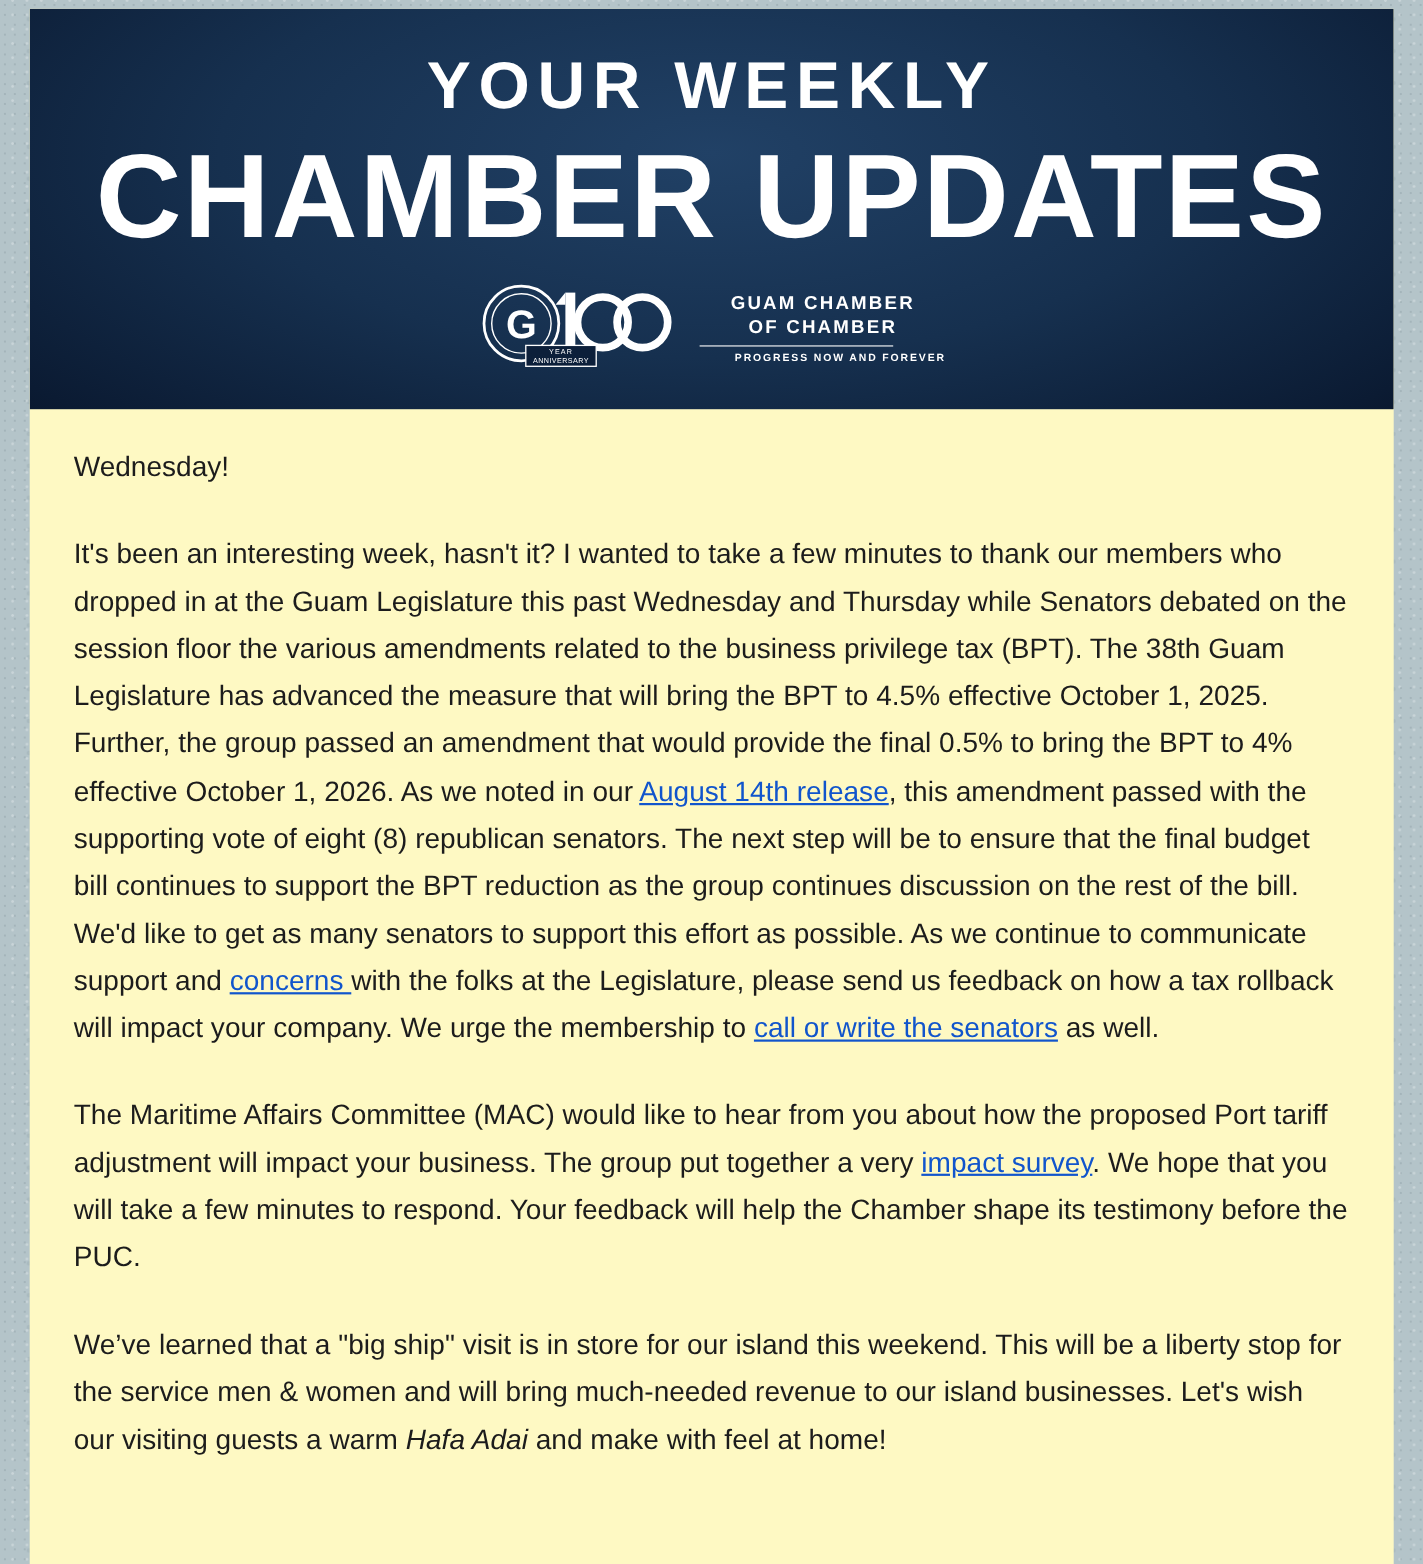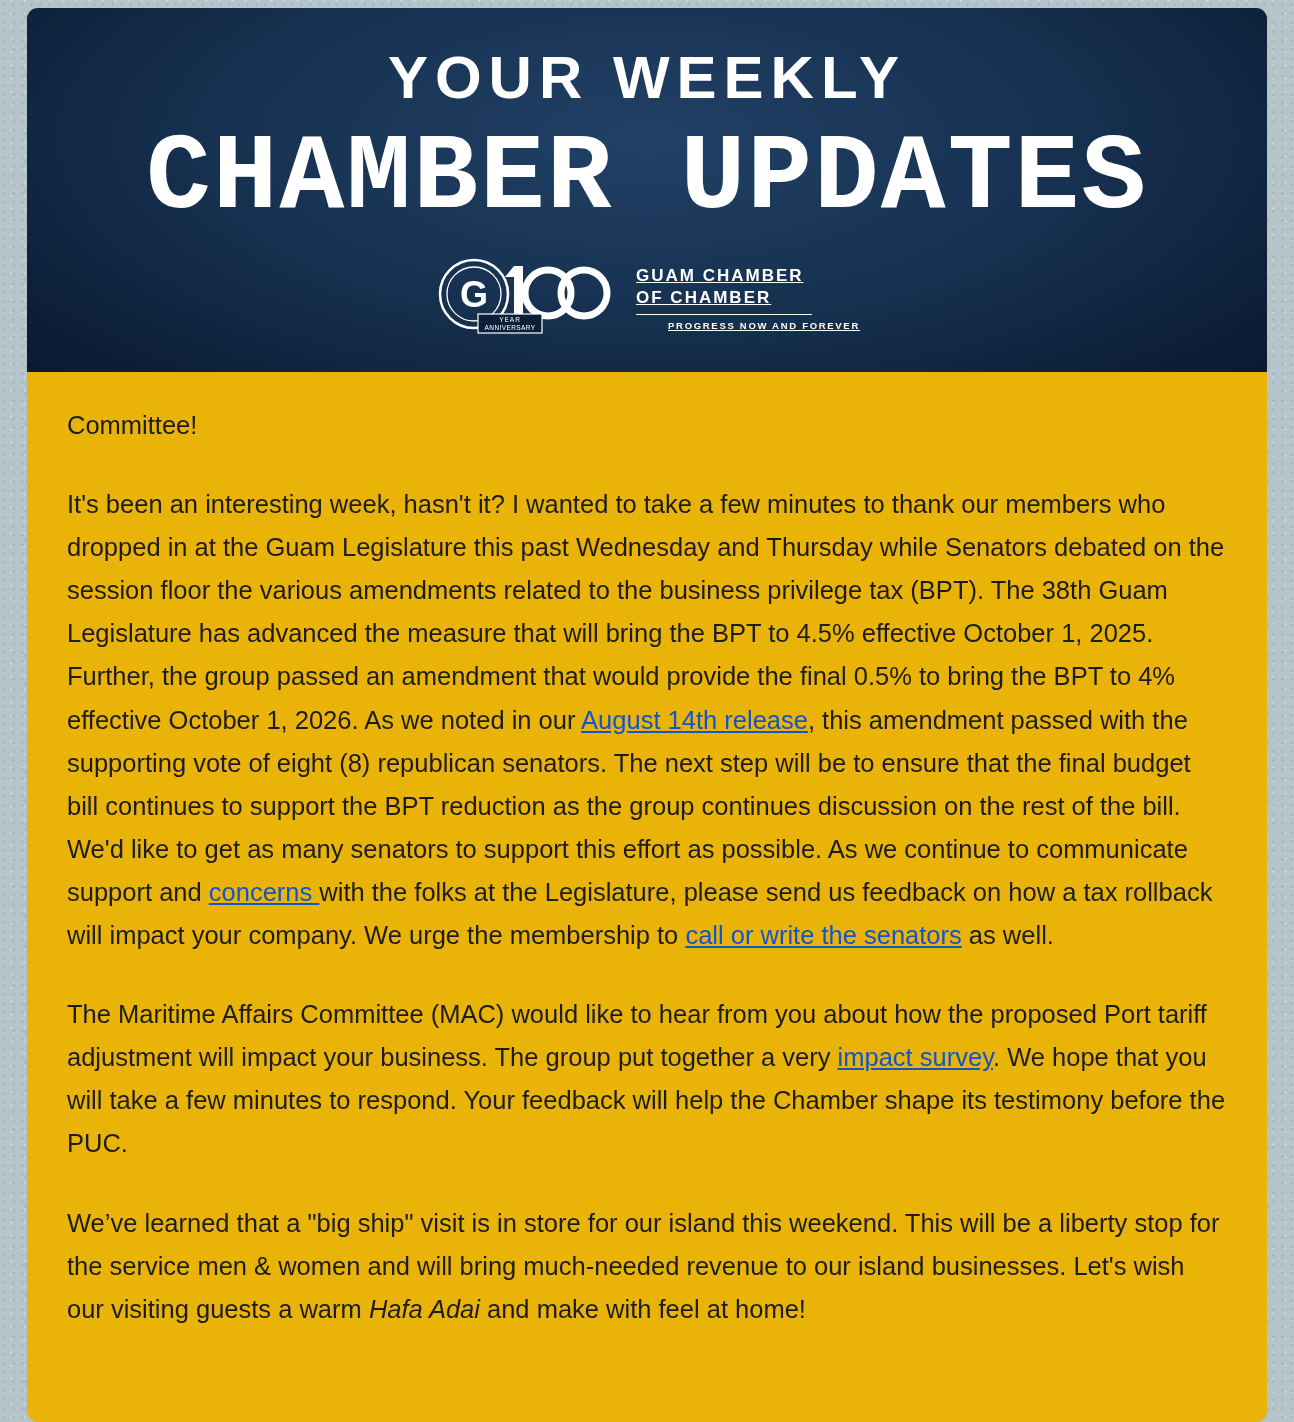--- a/index.html
+++ b/index.html
@@ -11,23 +11,22 @@
       radial-gradient(rgba(80,100,108,0.16) 1px, transparent 1.4px),
       radial-gradient(rgba(255,255,255,0.28) 1px, transparent 1.4px),
       radial-gradient(rgba(70,95,105,0.10) 2px, transparent 2.6px);
     background-size: 9px 9px, 13px 13px, 31px 29px;
     background-position: 0 0, 5px 7px, 11px 3px;
   }
   .email-card {
     width: 1240px;
     height: 1414px;
     margin: 8px auto 0 auto;
-    background: #eab308;
+    background: #fef9c3;
     overflow: hidden;
-    border-radius: 11px;
   }
   
   .header {
     height: 364px;
     background:
       radial-gradient(ellipse 95% 135% at 50% 36%,
         #214166 0%, #16304f 38%, #0b1b33 68%, #050c1a 88%, #03060f 100%);
     color: #ffffff;
     text-align: center;
     padding-top: 40px;
@@ -39,32 +38,30 @@
     line-height: 1;
     margin-bottom: 16px;
   }
   .big-title {
     font-size: 108px;
     font-weight: 700;
     letter-spacing: 2px;
     line-height: 1;
     margin-bottom: 24px;
     white-space: nowrap;
-    font-family: Liberation Mono, monospace;
   }
   .logo-row {
     display: flex;
     justify-content: center;
     align-items: center;
     gap: 16px;
   }
   .logo-text {
-    text-align: left;
+    text-align: center;
     color: #ffffff;
-    text-decoration: underline;
   }
   .org-line {
     font-size: 17px;
     font-weight: 700;
     letter-spacing: 2px;
     line-height: 1.3;
   }
   .org-rule {
     border-top: 1.5px solid #ffffff;
     margin: 5px 0 5px 0;
@@ -121,19 +118,19 @@
       <div class="logo-text">
         <div class="org-line">GUAM CHAMBER</div>
         <div class="org-line">OF CHAMBER</div>
         <div class="org-rule"></div>
         <div class="tagline">PROGRESS NOW AND FOREVER</div>
       </div>
     </div>
   </div>
 
   <div class="email-body">
-    <p>Committee!</p>
+    <p>Wednesday!</p>
     <p><span>It's been an interesting week, hasn't it? I wanted to take a few minutes to thank our members who dropped in at the Guam Legislature this past Wednesday and Thursday while Senators debated on the session floor the various amendments related to the business privilege tax (BPT). The 38th Guam Legislature has advanced the measure that will bring the BPT to 4.5% effective October 1, 2025. Further, the group passed an amendment that would provide the final 0.5% to bring the BPT to 4% effective October 1, 2026. As we noted in our </span><a href="#">August 14th release</a><span>, this amendment passed with the supporting vote of eight (8) republican senators. The next step will be to ensure that the final budget bill continues to support the BPT reduction as the group continues discussion on the rest of the bill. We'd like to get as many senators to support this effort as possible. As we continue to communicate support and </span><a href="#">concerns </a><span>with the folks at the Legislature, please send us feedback on how a tax rollback will impact your company. We urge the membership to </span><a href="#">call or write the senators</a><span> as well.</span></p>
     <p><span>The Maritime Affairs Committee (MAC) would like to hear from you about how the proposed Port tariff adjustment will impact your business. The group put together a very </span><a href="#">impact survey</a><span>. We hope that you will take a few minutes to respond. Your feedback will help the Chamber shape its testimony before the PUC.</span></p>
     <p><span>We’ve learned that a "big ship" visit is in store for our island this weekend. This will be a liberty stop for the service men &amp; women and will bring much-needed revenue to our island businesses. Let's wish our visiting guests a warm </span><em>Hafa Adai</em><span> and make with feel at home!</span></p>
   </div>
 
 </div>
 
 </body></html>

